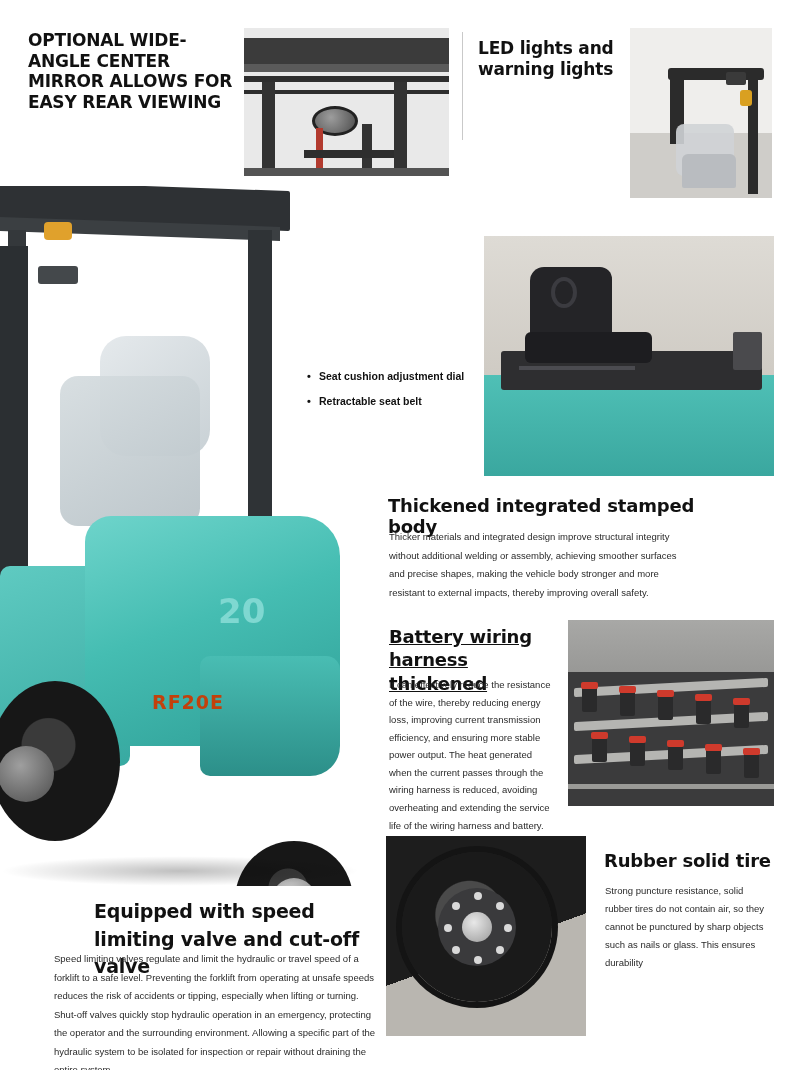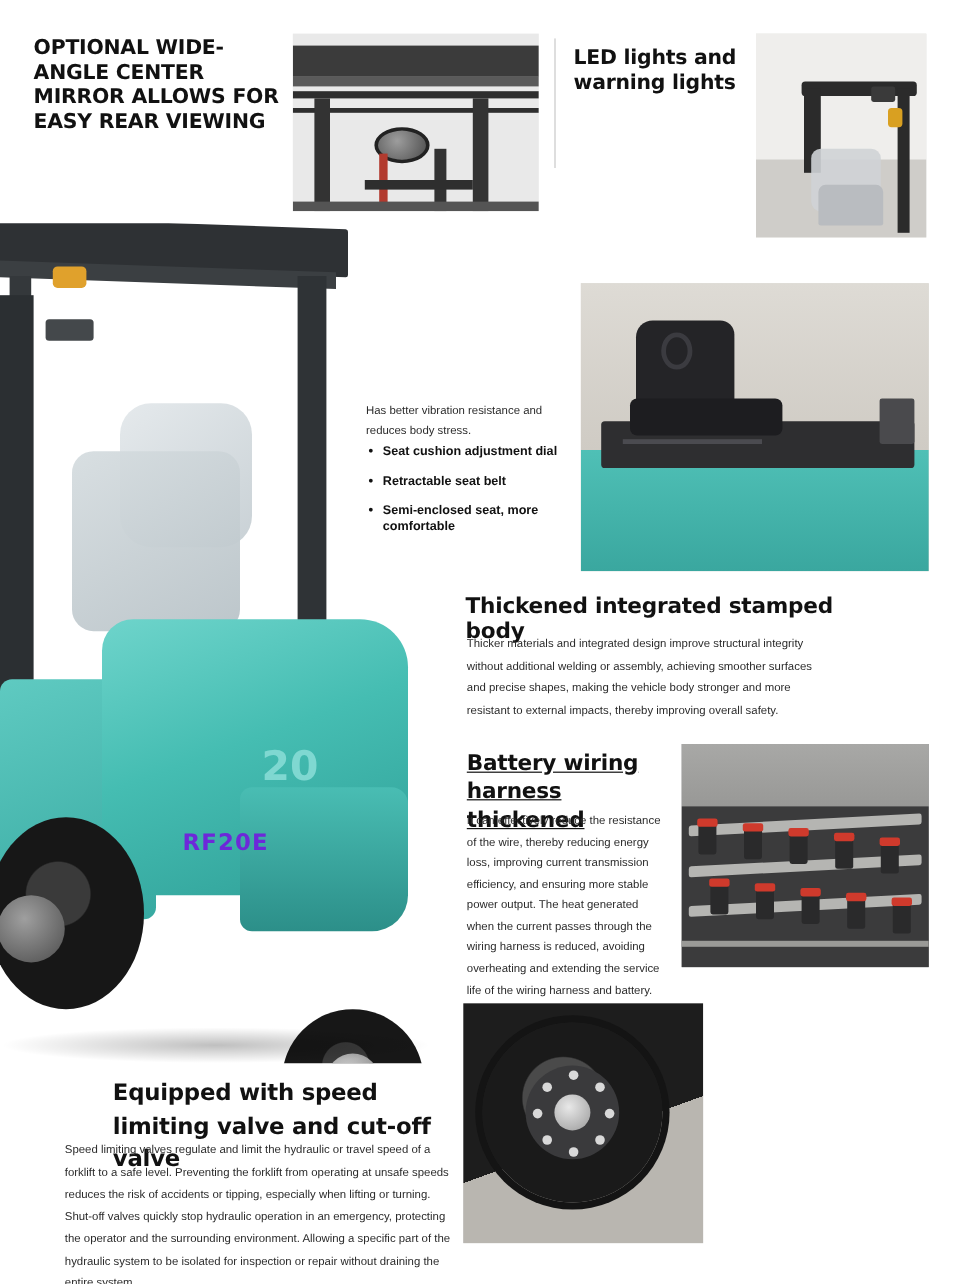--- a/index.html
+++ b/index.html
@@ -130,23 +130,23 @@
     background:linear-gradient(140deg,#e2e7ea,#c3ccd1); border-radius:26px; opacity:.9; }
   .ph-fork .redseat { position:absolute; left:190px; top:420px; width:28px; height:60px; background:#a8332b; border-radius:4px; }
   .ph-fork .bodyteal { position:absolute; left:85px; top:330px; width:255px; height:230px;
     background:linear-gradient(160deg,#6ed4cb 0%, #45bdb2 45%, #2f9f97 100%);
     border-radius:26px 40px 14px 14px; }
   .ph-fork .bodyteal2 { position:absolute; left:0px; top:380px; width:130px; height:200px;
     background:linear-gradient(160deg,#5fcac1,#37a9a1); border-radius:10px 18px 10px 10px; }
   .ph-fork .counter { position:absolute; left:200px; top:470px; width:140px; height:120px;
     background:linear-gradient(180deg,#49bdb3,#2c8f89); border-radius:10px 14px 30px 10px; }
   .ph-fork .num20 { position:absolute; left:218px; top:405px; font-size:34px; font-weight:bold;
-    color:#7fd8d1; font-family:"DejaVu Sans", sans-serif;margin-top:28px; }
+    color:#7fd8d1; font-family:"DejaVu Sans", sans-serif; }
   .ph-fork .model { position:absolute; left:152px; top:505px; font-size:19px; font-weight:bold;
-    color:#6d28d9; font-family:"DejaVu Sans", sans-serif; letter-spacing:1px; }
+    color:#c2410c; font-family:"DejaVu Sans", sans-serif; letter-spacing:1px; }
   .ph-fork .wheelF { position:absolute; left:-10px; top:495px; width:130px; height:160px;
     border-radius:50%; background:radial-gradient(circle at 45% 40%, #3a3a3a 0 22%, #171717 23% 100%); }
   .ph-fork .wheelR { position:absolute; left:235px; top:655px; width:118px; height:118px;
     border-radius:50%; background:radial-gradient(circle at 45% 40%, #3a3a3a 0 20%, #171717 21% 100%); }
   .ph-fork .hubF { position:absolute; left:-2px; top:560px; width:56px; height:56px; border-radius:50%;
     background:radial-gradient(circle at 40% 35%, #9f9f9f, #4c4c4c); }
   .ph-fork .hubR { position:absolute; left:272px; top:692px; width:44px; height:44px; border-radius:50%;
     background:radial-gradient(circle at 40% 35%, #cfcfcf, #7a7a7a); }
   .ph-fork .shadow { position:absolute; left:0; bottom:0; width:360px; height:30px;
     background:radial-gradient(ellipse at 50% 50%, rgba(0,0,0,.25), rgba(0,0,0,0) 70%); }
@@ -204,26 +204,24 @@
     <div class="counter"></div>
     <div class="num20">20</div>
     <div class="model">RF20E</div>
     <div class="wheelF"></div>
     <div class="hubF"></div>
     <div class="wheelR"></div>
     <div class="hubR"></div>
     <div class="shadow"></div>
   </div>
 
-  <p class="body abs" style="left:305px; top:334px; width:165px; line-height:1.8;">Has better vibration resistance and reduces body stress.</p>
 
   <ul class="bullets abs" style="left:307px; top:370px; width:175px;">
     <li>Seat cushion adjustment dial</li>
     <li>Retractable seat belt</li>
-    <li>Semi-enclosed seat, more comfortable</li>
   </ul>
 
   <div class="photo ph-seat" style="left:484px; top:236px; width:290px; height:240px;">
     <div class="wallc"></div>
     <div class="teal"></div>
     <div class="platform"></div>
     <div class="back"></div>
     <div class="hole"></div>
     <div class="cushion"></div>
     <div class="belt"></div>
@@ -273,17 +271,19 @@
     <div class="nut" style="left:88px; top:56px;"></div>
     <div class="nut" style="left:110px; top:66px;"></div>
     <div class="nut" style="left:118px; top:88px;"></div>
     <div class="nut" style="left:110px; top:110px;"></div>
     <div class="nut" style="left:88px; top:120px;"></div>
     <div class="nut" style="left:66px; top:110px;"></div>
     <div class="nut" style="left:58px; top:88px;"></div>
     <div class="nut" style="left:66px; top:66px;"></div>
   </div>
 
+  <h2 class="head abs" style="left:604px; top:850px; width:185px; font-size:18px;">Rubber solid tire</h2>
+  <p class="body abs" style="left:605px; top:882px; width:168px; line-height:1.9;">Strong puncture resistance, solid rubber tires do not contain air, so they cannot be punctured by sharp objects such as nails or glass. This ensures durability</p>
 
   <h2 class="head abs" style="left:54px; top:898px; width:300px; font-size:19px; line-height:1.45;margin-left:40px;">Equipped with speed limiting valve and cut-off valve</h2>
   <p class="body abs" style="left:54px; top:950px; width:330px; line-height:1.95;">Speed limiting valves regulate and limit the hydraulic or travel speed of a forklift to a safe level. Preventing the forklift from operating at unsafe speeds reduces the risk of accidents or tipping, especially when lifting or turning. Shut-off valves quickly stop hydraulic operation in an emergency, protecting the operator and the surrounding environment. Allowing a specific part of the hydraulic system to be isolated for inspection or repair without draining the entire system.</p>
 
 </div>
 
 </body></html>

